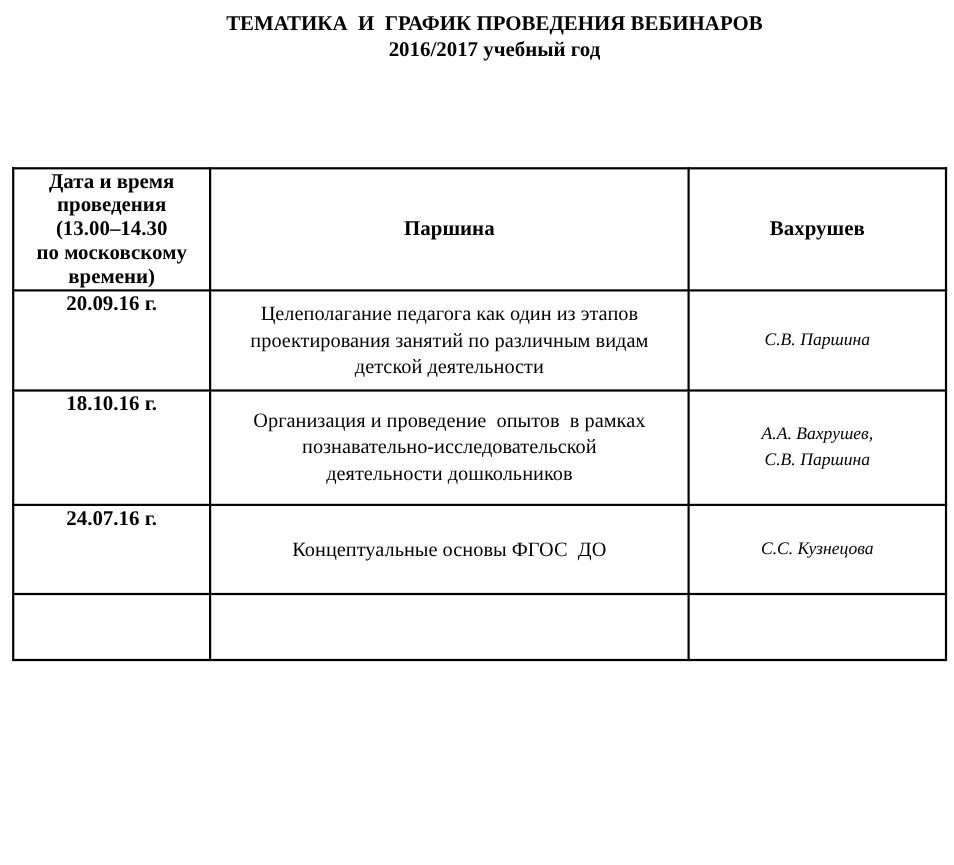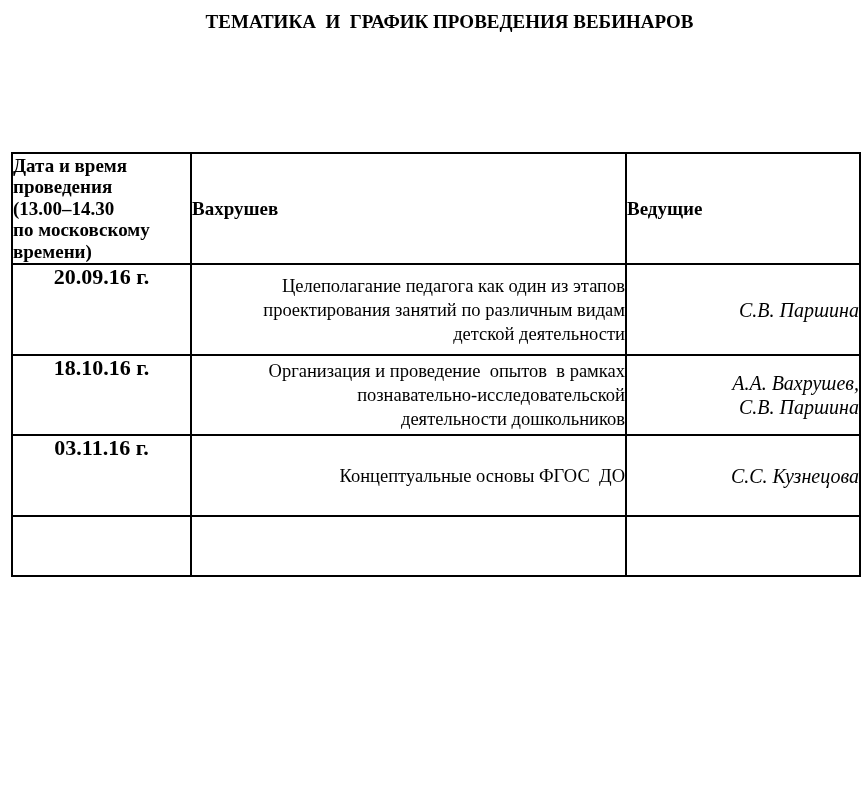--- a/index.html
+++ b/index.html
@@ -44,101 +44,102 @@
     overflow: hidden;
   }
   col.c-date { width: 179px; }
   col.c-topic { width: 435px; }
   col.c-presenters { width: 234px; }
 
   td.hdr {
     font-weight: bold;
     font-size: 19px;
     line-height: 21.5px;
-    text-align: left;
+    text-align: center;
     vertical-align: middle;
     white-space: pre-line;
   }
   tr.hdr-row { height: 111px; }
 
   td.date-cell {
     font-weight: bold;
-    font-size: 22px;
+    font-size: 19px;
     line-height: 24px;
     text-align: center;
     vertical-align: top;
     padding-top: 20px;
   }
   td.topic-cell {
     font-size: 18.5px;
     line-height: 24px;
-    text-align: right;
+    text-align: center;
     vertical-align: middle;
     padding-left: 8px;
     padding-right: 4px;
     white-space: pre-wrap;
   }
   td.presenters-cell {
     font-style: italic;
-    font-size: 20px;
+    font-size: 16px;
     line-height: 24px;
-    text-align: right;
+    text-align: center;
     vertical-align: middle;
     white-space: pre-line;
   }
   tr.r1 { height: 91px; }
   tr.r2 { height: 95px; }
-  tr.r3 { height: 80px; }
+  tr.r3 { height: 104px; }
   tr.r4 { height: 80px; }
   tr.r5 { height: 81px; }
   tr.r6 { height: 79px; }
   tr.r-partial { height: 60px; }
 </style>
 </head>
 <body>
 
 <div class="page">
 
   <div class="doc-title">
     <div class="title-line">ТЕМАТИКА  И  ГРАФИК ПРОВЕДЕНИЯ ВЕБИНАРОВ</div>
+    <div class="title-line">2016/2017 учебный год</div>
   </div>
 
   <table class="schedule">
     <colgroup>
       <col class="c-date">
       <col class="c-topic">
       <col class="c-presenters">
     </colgroup>
     <tbody>
       <tr class="hdr-row">
         <td class="hdr">Дата и время
 проведения
 (13.00–14.30
 по московскому
 времени)</td>
+        <td class="hdr">Паршина</td>
         <td class="hdr">Вахрушев</td>
-        <td class="hdr">Ведущие</td>
       </tr>
       <tr class="r1">
         <td class="date-cell">20.09.16 г.</td>
         <td class="topic-cell">Целеполагание педагога как один из этапов
 проектирования занятий по различным видам
 детской деятельности</td>
         <td class="presenters-cell">С.В. Паршина</td>
       </tr>
       <tr class="r3">
         <td class="date-cell">18.10.16 г.</td>
         <td class="topic-cell">Организация и проведение  опытов  в рамках
 познавательно-исследовательской
 деятельности дошкольников</td>
         <td class="presenters-cell">А.А. Вахрушев,
 С.В. Паршина</td>
       </tr>
       <tr class="r5">
-        <td class="date-cell">03.11.16 г.</td>
+        <td class="date-cell">24.07.16 г.</td>
         <td class="topic-cell">Концептуальные основы ФГОС  ДО</td>
         <td class="presenters-cell">С.С. Кузнецова</td>
       </tr>
       <tr class="r-partial">
         <td class="date-cell"></td>
         <td class="topic-cell"></td>
         <td class="presenters-cell"></td>
       </tr>
     </tbody>
   </table>

